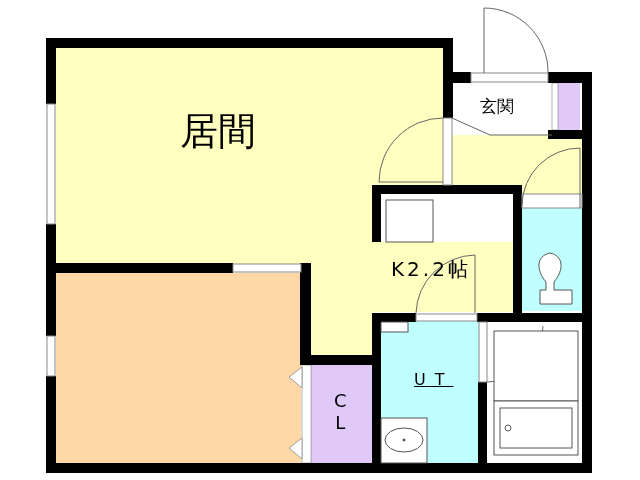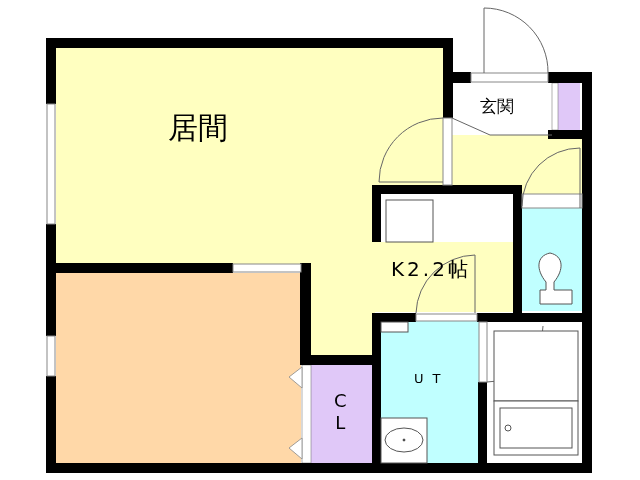--- a/index.html
+++ b/index.html
@@ -90,29 +90,29 @@
     <ellipse cx="404" cy="440" rx="19" ry="12"></ellipse>
     <circle cx="404" cy="440" r="1" fill="#000"></circle>
     <rect x="494" y="331" width="84" height="70"></rect>
     <rect x="494" y="401" width="84" height="54"></rect>
     <rect x="500" y="408" width="72" height="40"></rect>
     <circle cx="508" cy="428" r="3"></circle>
     <path d="M540,304 L540,290 L546,290 L546,282 C536,270 536,256 550,253 C564,256 564,270 554,282 L554,290 L572,290 L572,304 Z"></path>
   </g>
 </svg>
 
-<div class="lbl" style="left:168px; top:112px; font-size:30px;">
+<div class="lbl" style="left:180px; top:112px; font-size:38px;">
   <div>居間</div>
 </div>
 
 <div class="lbl" style="left:148px; top:330px; font-size:30px;">
 </div>
 
 <div class="lbl" style="left:391px; top:259px; font-size:20px; letter-spacing:3px;">K2.2帖</div>
 
 <div class="lbl" style="left:480px; top:98px; font-size:17px;">玄関</div>
 
 <div class="lbl" style="left:334px; top:390px; font-size:18px; text-align:center; line-height:22px;">
   <div>C</div>
   <div>L</div>
 </div>
 
-<div class="lbl" style="left:414px; top:372px; font-size:13px; letter-spacing:9px;">UT</div>
+<div class="lbl" style="left:414px; top:372px; font-size:16px; letter-spacing:9px;text-decoration:underline;">UT</div>
 
 </body></html>

